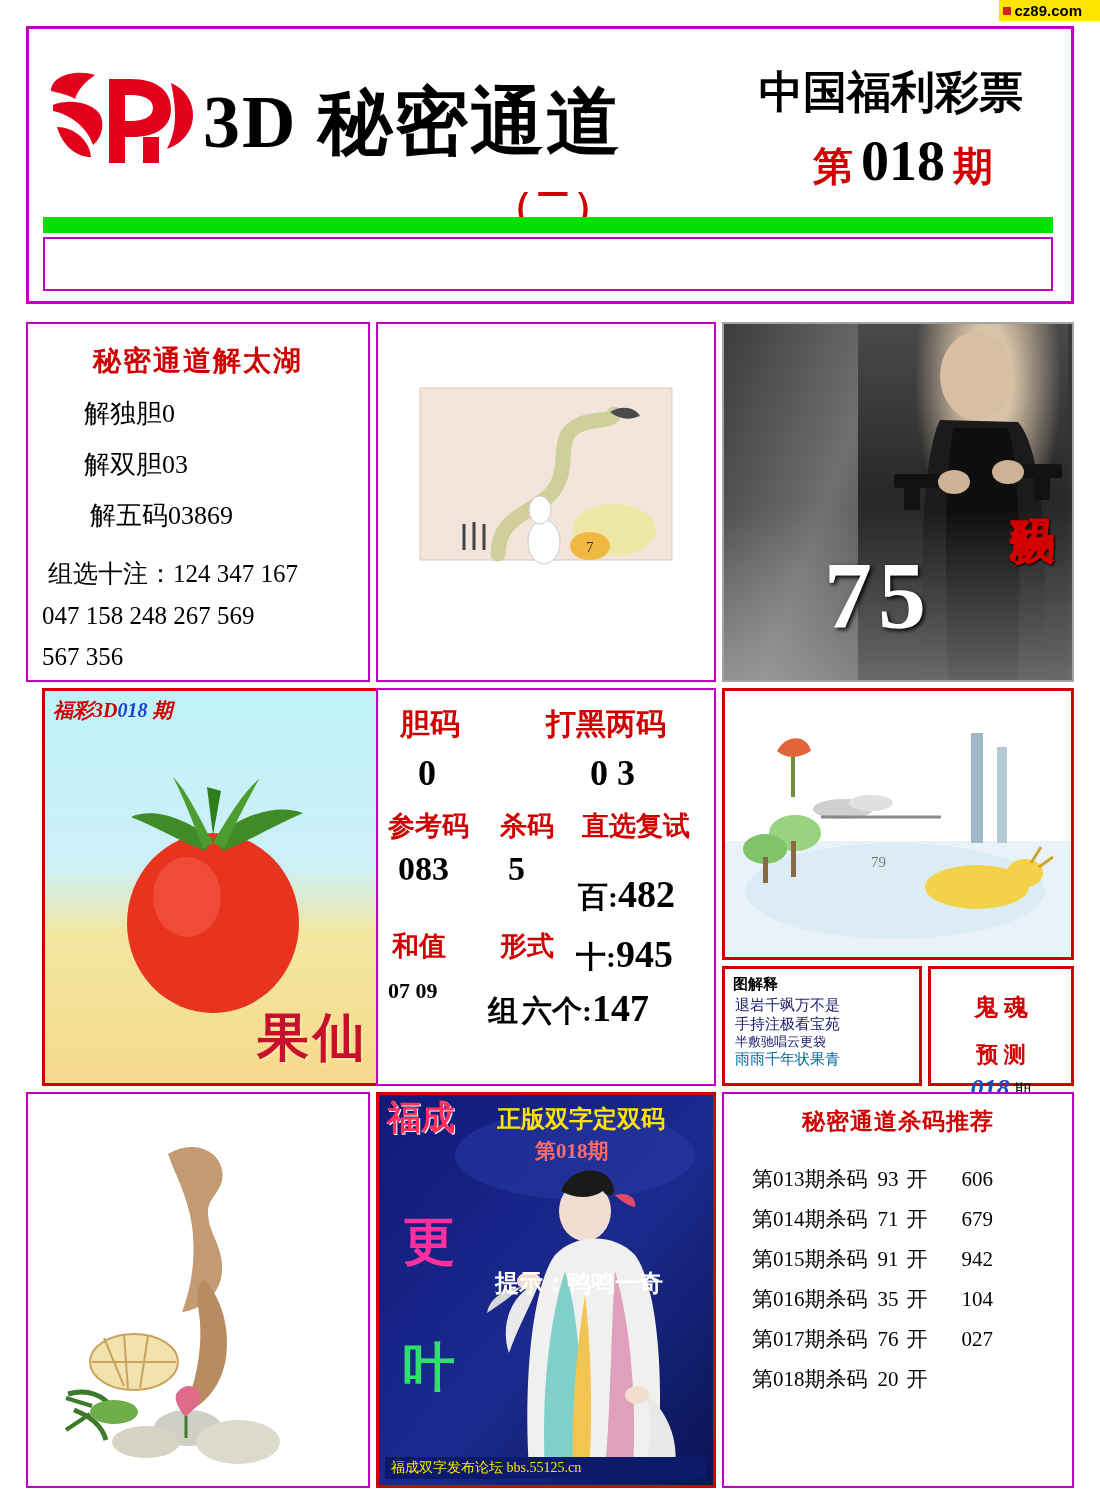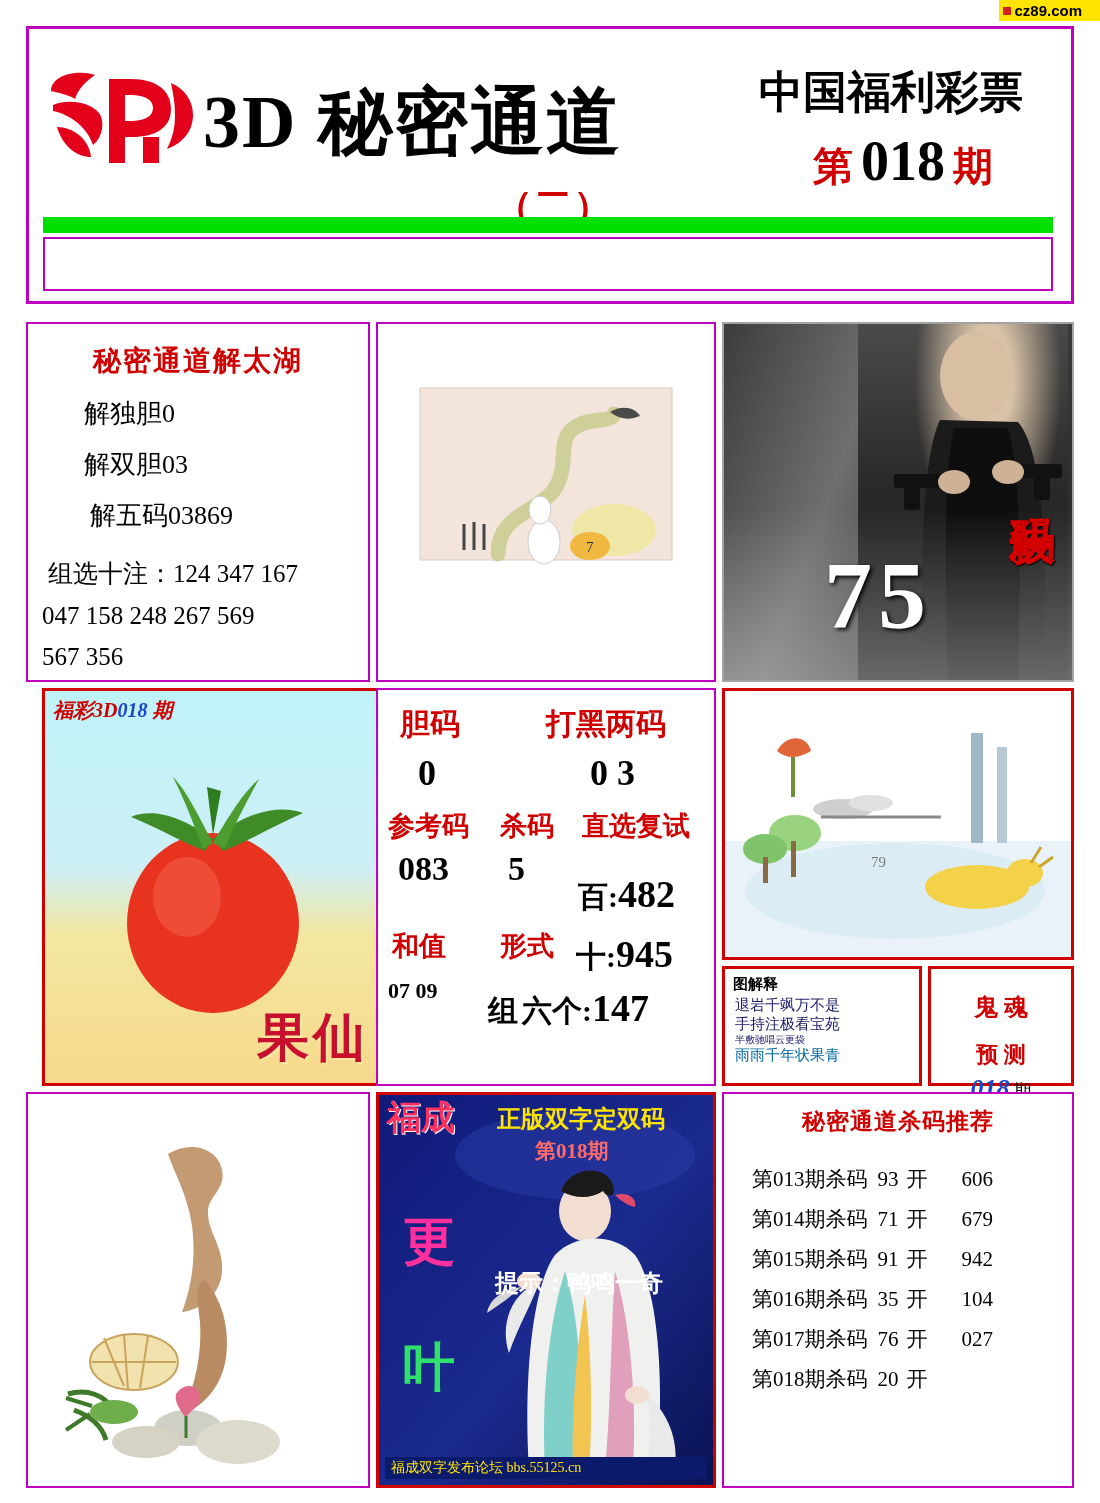--- a/index.html
+++ b/index.html
@@ -359,21 +359,21 @@
       <path d="M52 60 c10 -18 30 -16 34 0 c-14 8 -24 8 -34 0 z" fill="#e0663a"></path>
       <rect x="66" y="66" width="4" height="40" fill="#6f8f3a"></rect>
       <text x="146" y="176" font-size="15" fill="#7a7a7a" font-family="serif">79</text>
     </svg>
   </div>
 
   <div class="cell c-explain">
     <div style="font-size:15px;color:#000;padding:6px 0 0 8px;font-weight:bold;">图解释</div>
     <div style="font-size:15px;color:#1b1b6b;padding:2px 0 0 10px;line-height:1.25;">退岩千飒万不是</div>
     <div style="font-size:15px;color:#1b1b6b;padding:0 0 0 10px;line-height:1.25;">手持注极看宝苑</div>
-    <div style="font-size:10px;color:#1b1b6b;padding:0 0 0 10px;line-height:1.25;">半敷驰唱云更袋</div>
+    <div style="font-size:13px;color:#1b1b6b;padding:0 0 0 10px;line-height:1.25;">半敷驰唱云更袋</div>
     <div style="font-size:15px;color:#0369a1;padding:0 0 0 10px;line-height:1.25;">雨雨千年状果青</div>
   </div>
 
   <div class="cell c-ghost">
     <div class="ghost-t1" style="text-align:center;margin-top:22px;">鬼 魂</div>
     <div class="ghost-t2" style="text-align:center;margin-top:17px;">预 测</div>
     <div style="text-align:center;margin-top:4px;">
       <span class="ghost-num">018</span>
       <span style="font-size:18px;color:#000;">期</span>
     </div>

